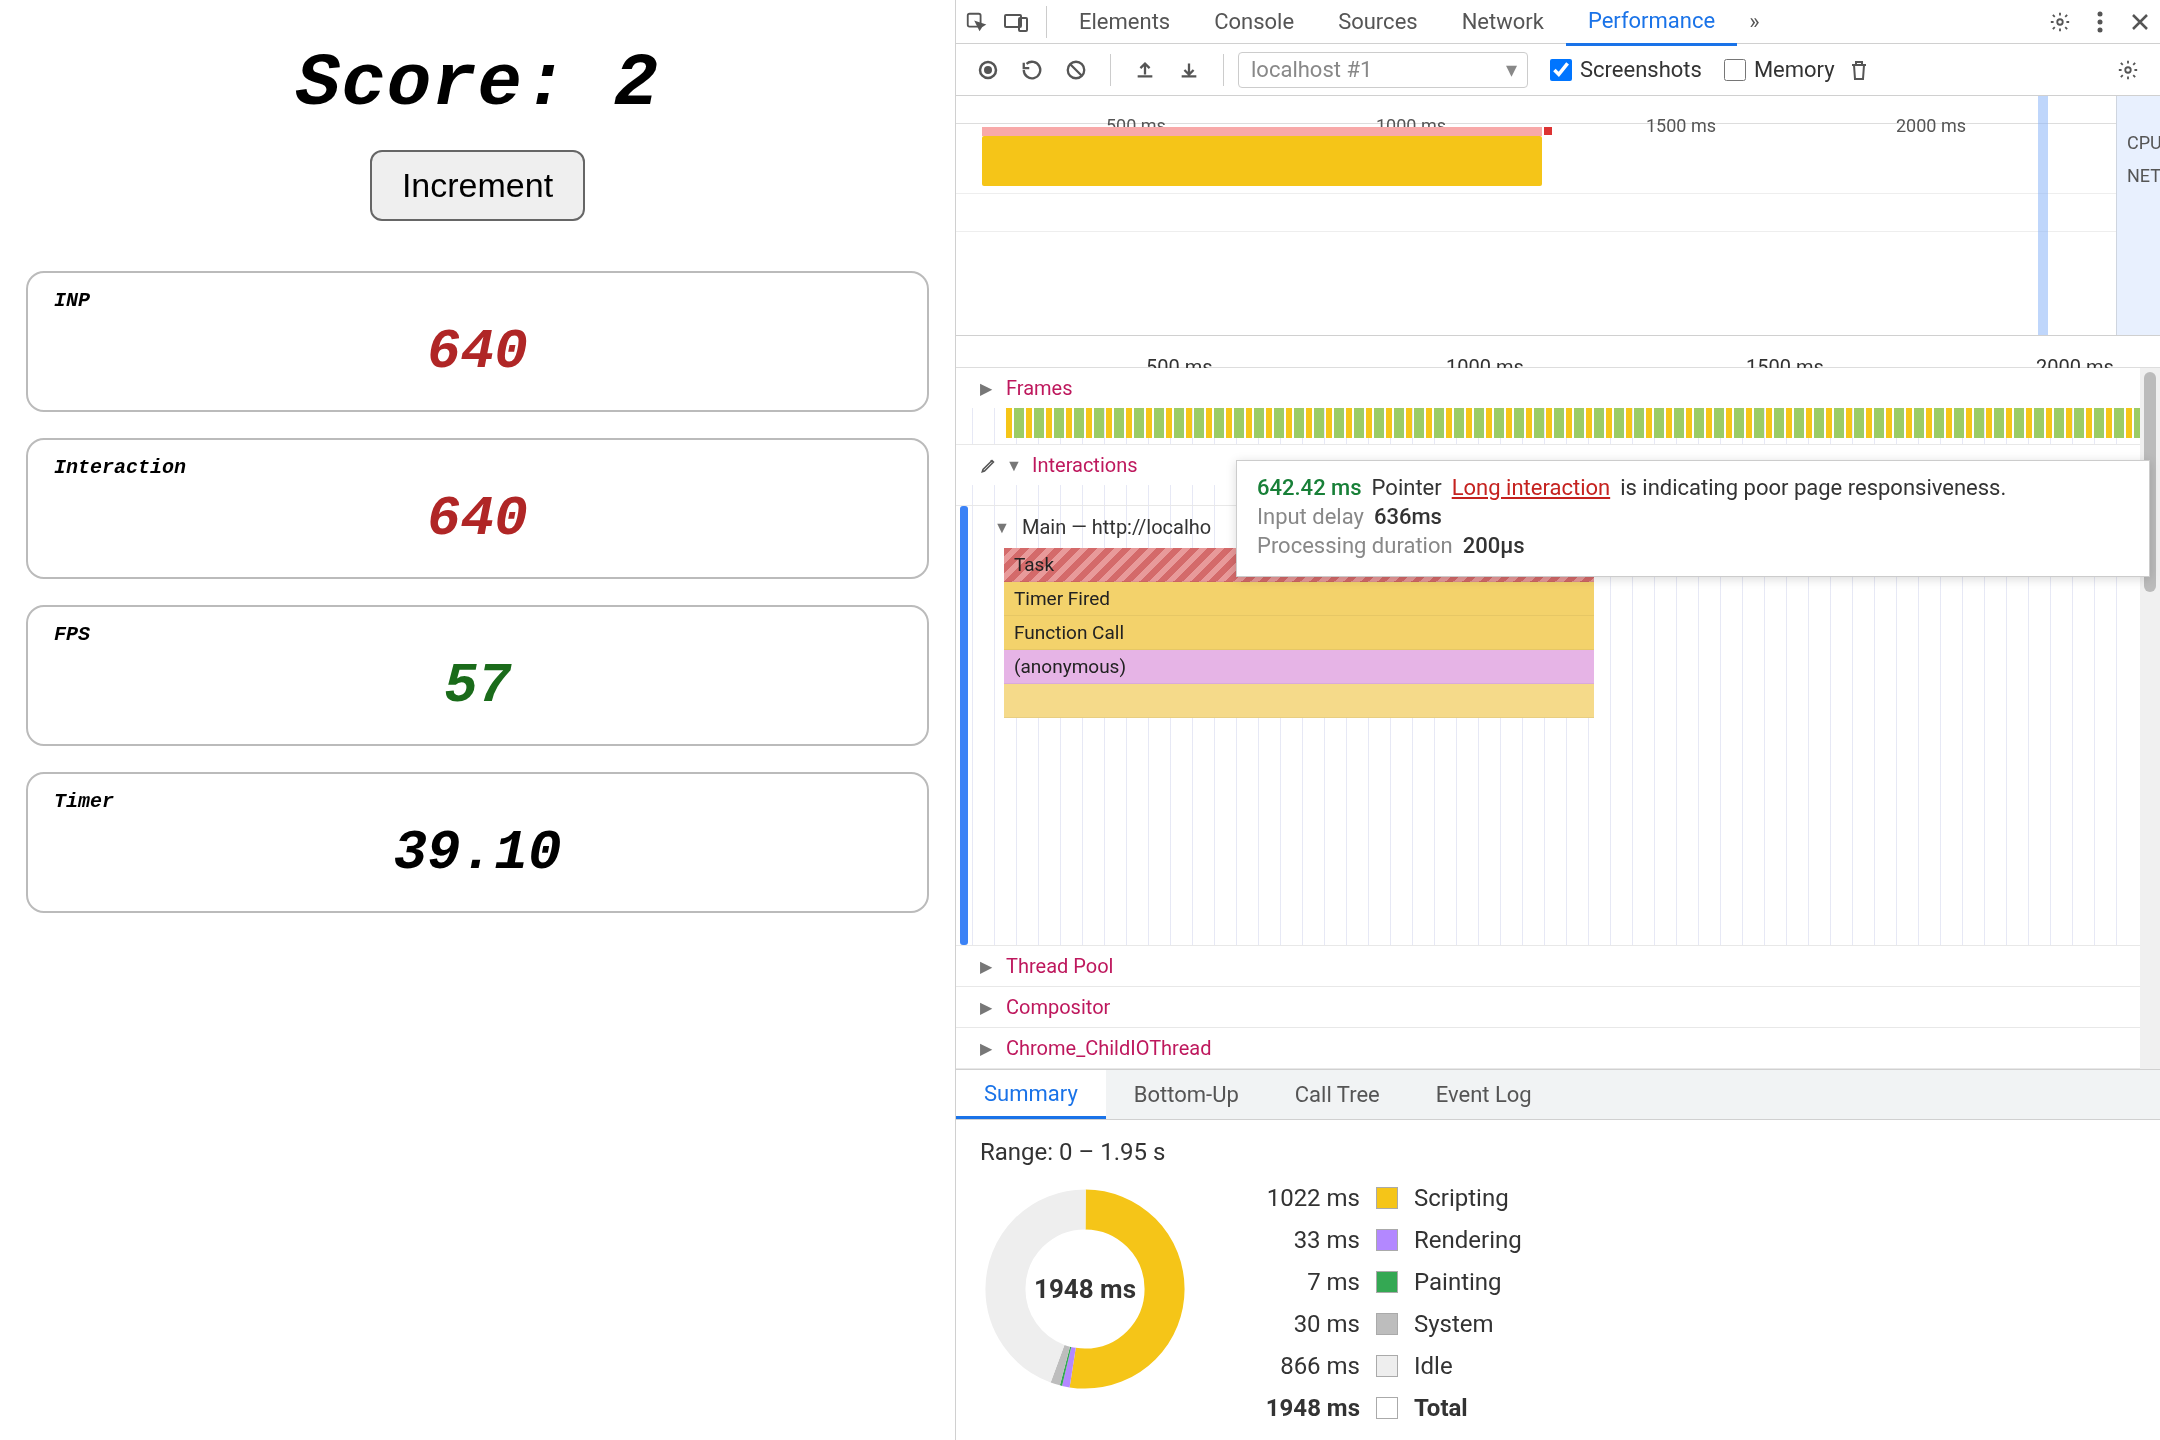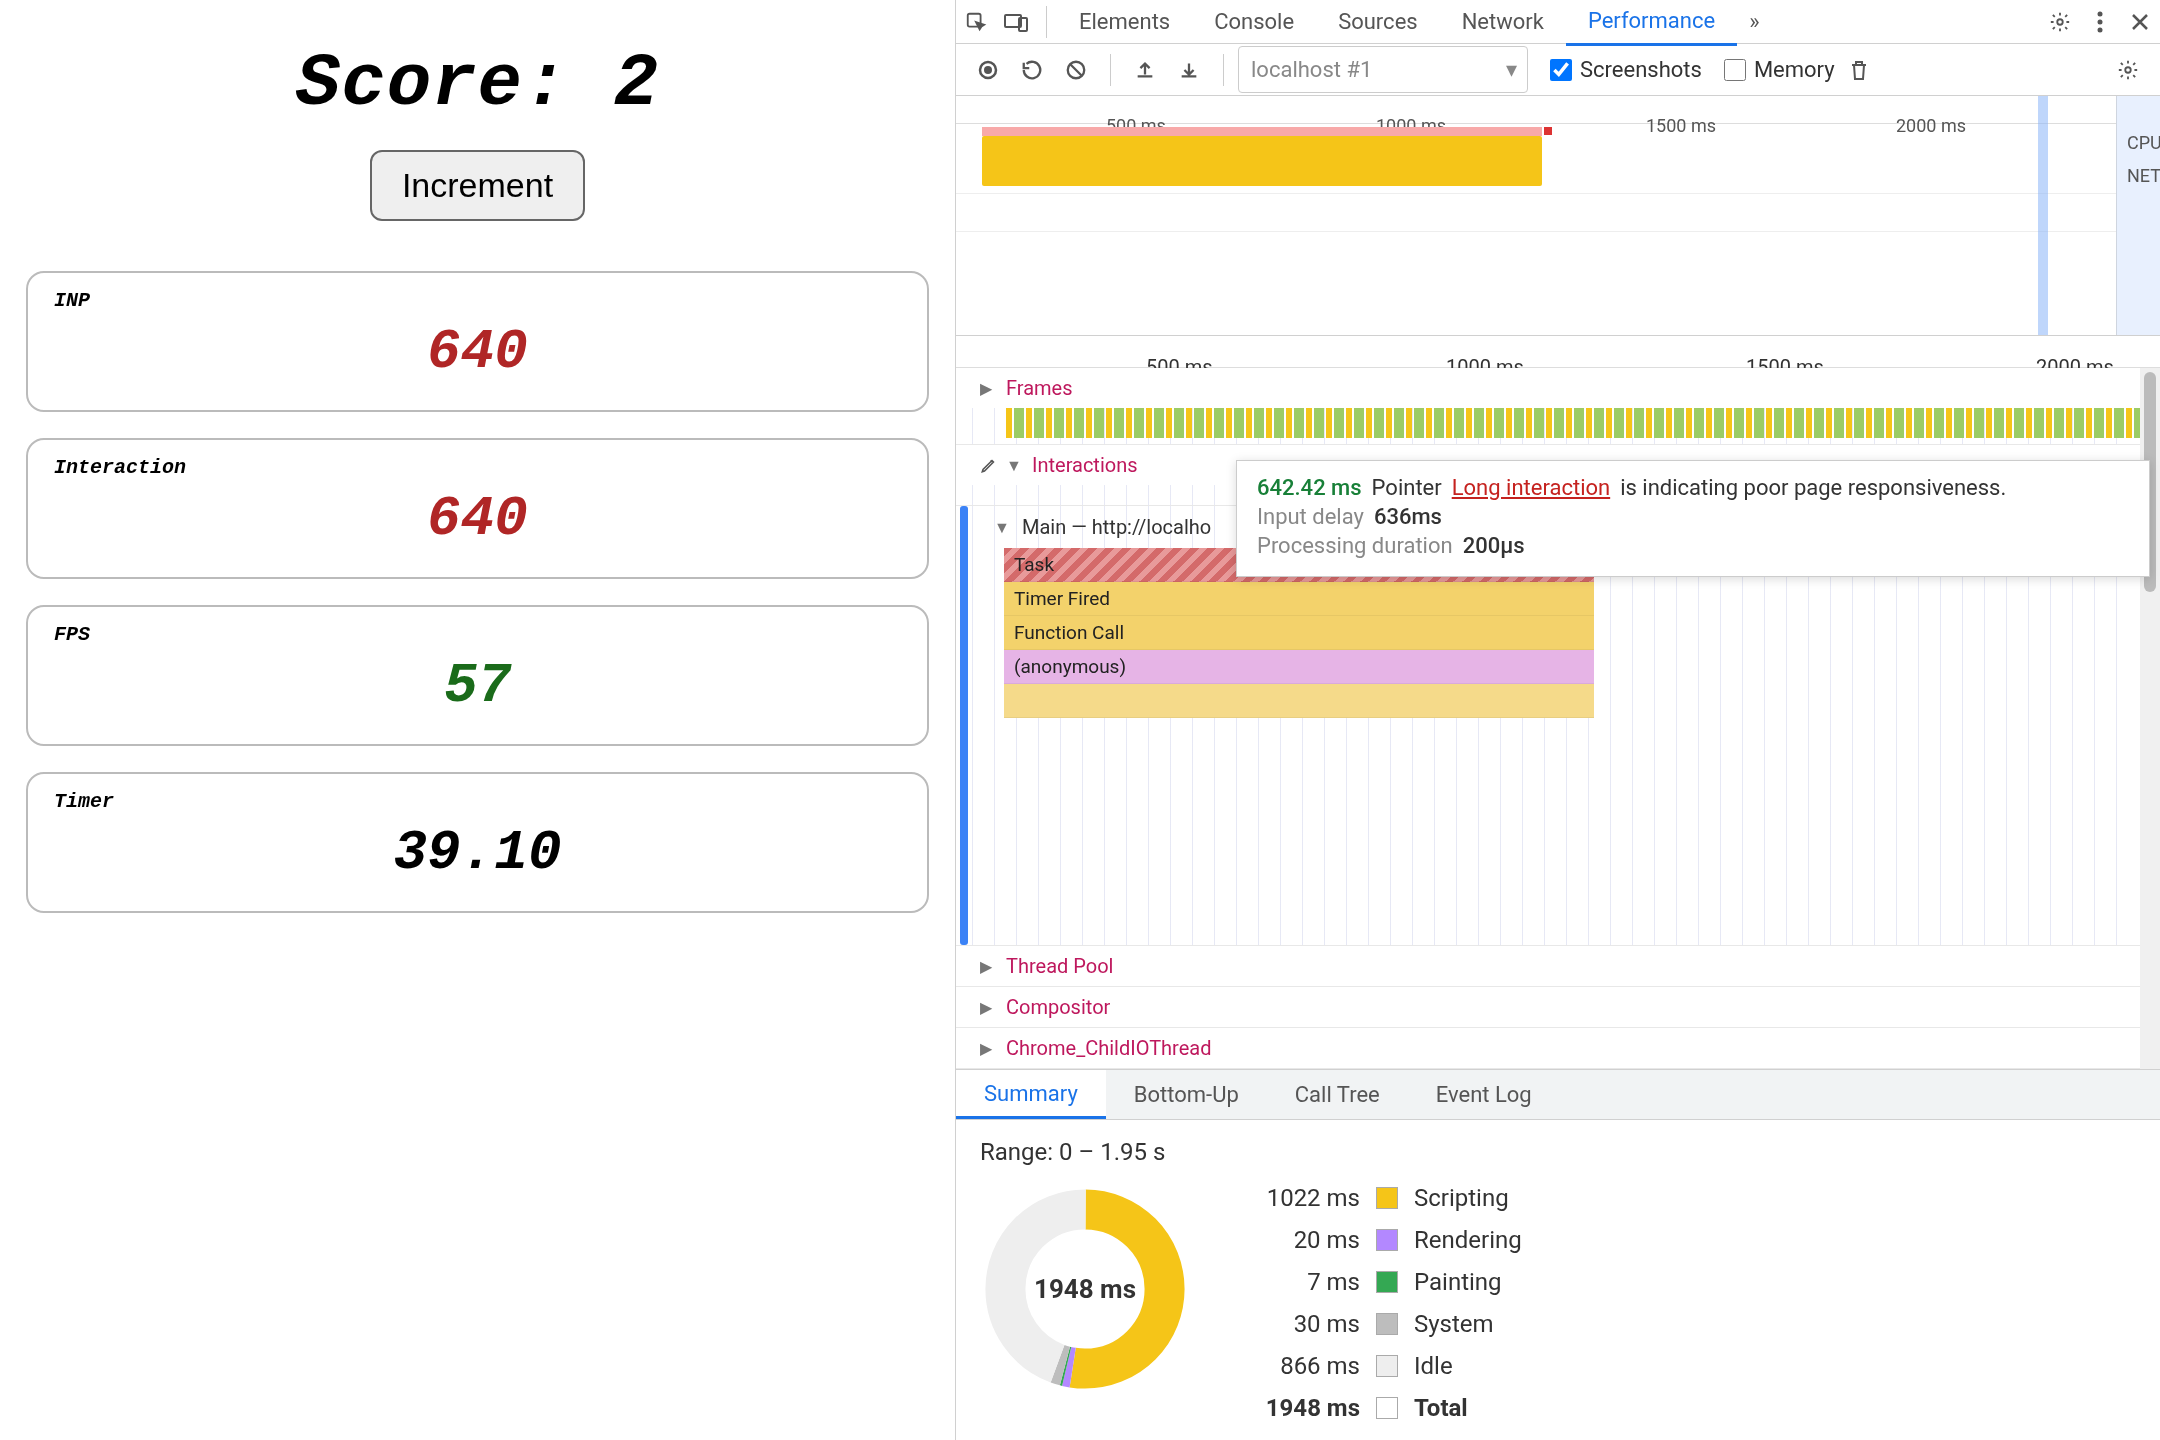--- a/index.html
+++ b/index.html
@@ -85,21 +85,21 @@
 .spacer { flex: 1; }
 
 .perf-toolbar { height: 52px; padding: 0 12px; gap: 4px; }
 .tb-btn {
   width: 40px; height: 40px;
   display: flex; align-items: center; justify-content: center;
   color: #555;
 }
 .tb-sep { width: 1px; height: 32px; background: #ccc; margin: 0 10px; }
 .tb-select {
-  height: 47px; border: 1px solid #ccc; border-radius: 4px;
+  height: 36px; border: 1px solid #ccc; border-radius: 4px;
   padding: 0 30px 0 12px; color: #888; min-width: 290px;
   background: #fff; position: relative; display: flex; align-items: center;
 }
 .tb-select::after { content: "▾"; position: absolute; right: 10px; color: #888; }
 .tb-check { display: flex; align-items: center; gap: 8px; margin-left: 18px; color: #333; }
 .tb-check input { width: 22px; height: 22px; }
 
 .overview {
   height: 240px;
   display: flex;
@@ -506,21 +506,21 @@
           </svg>
         <div class="donut-center">1948 ms</div>
       </div>
       <div class="legend" id="legend">
           <div class="legend-row">
             <span class="legend-ms">1022 ms</span>
             <span class="legend-sw" style="background:#f5c518"></span>
             <span class="legend-name">Scripting</span>
           </div>
           <div class="legend-row">
-            <span class="legend-ms">20 ms</span>
+            <span class="legend-ms">33 ms</span>
             <span class="legend-sw" style="background:#b388ff"></span>
             <span class="legend-name">Rendering</span>
           </div>
           <div class="legend-row">
             <span class="legend-ms">7 ms</span>
             <span class="legend-sw" style="background:#34a853"></span>
             <span class="legend-name">Painting</span>
           </div>
           <div class="legend-row">
             <span class="legend-ms">30 ms</span>

